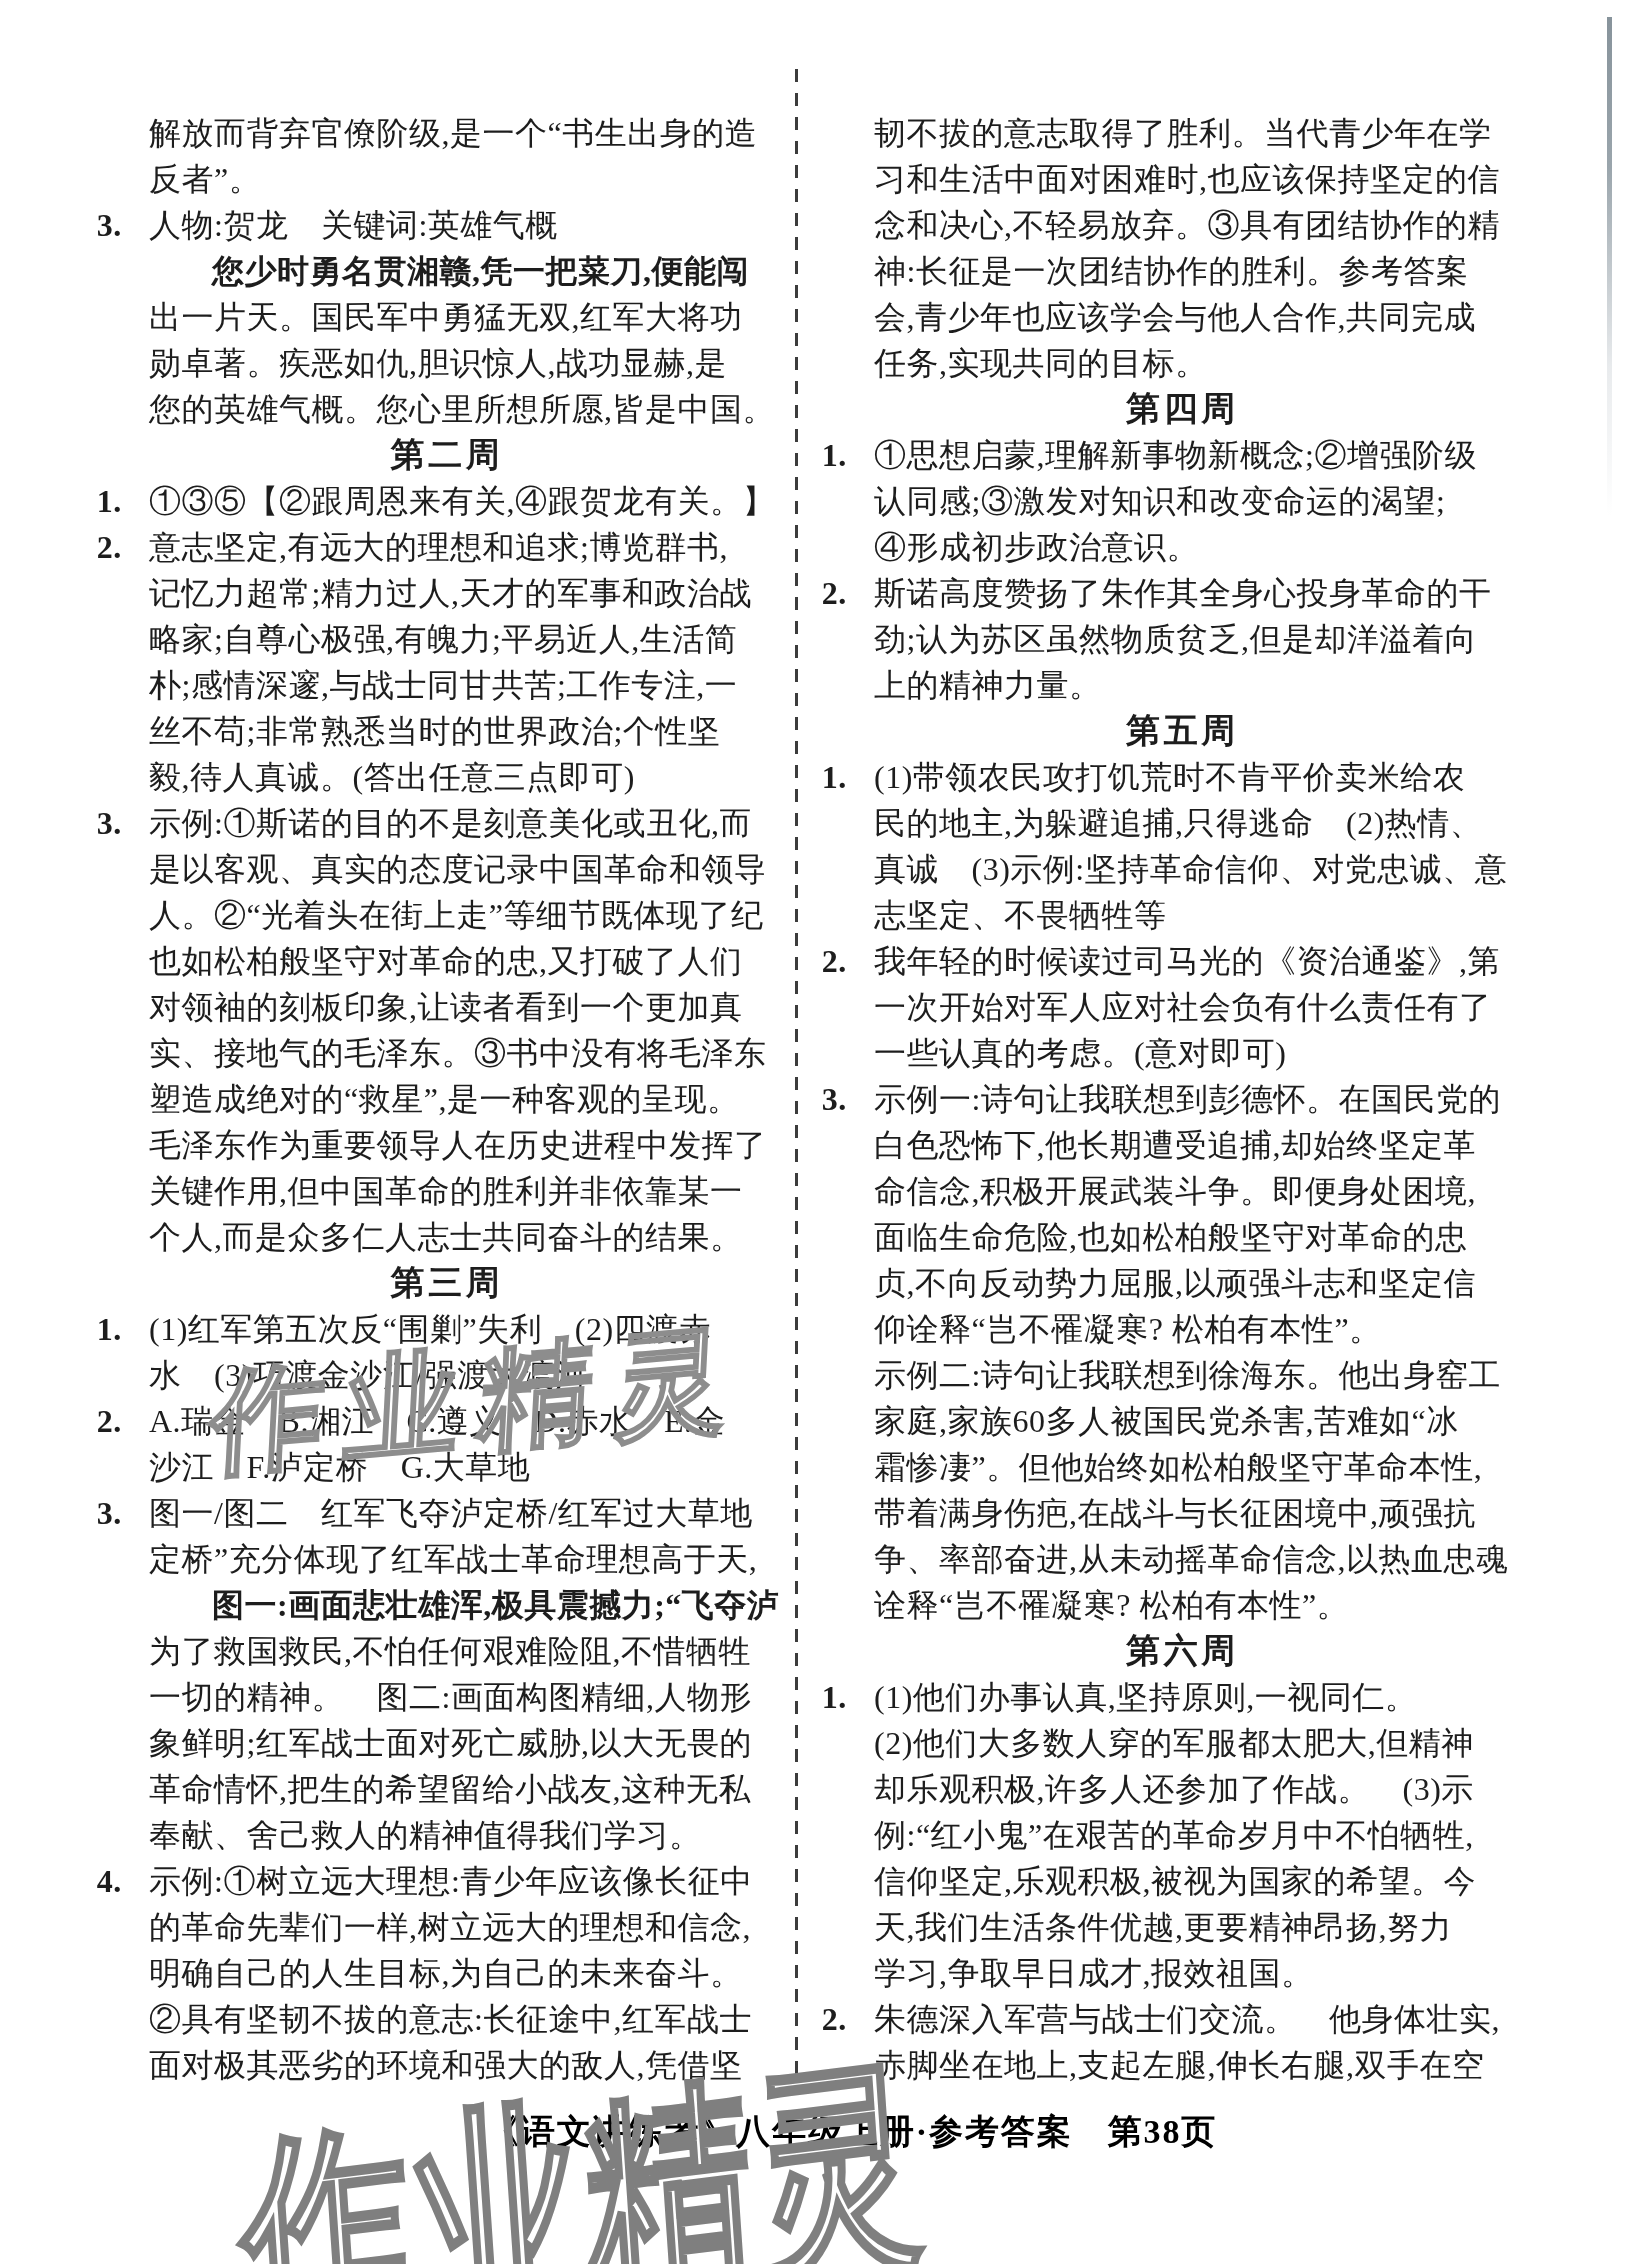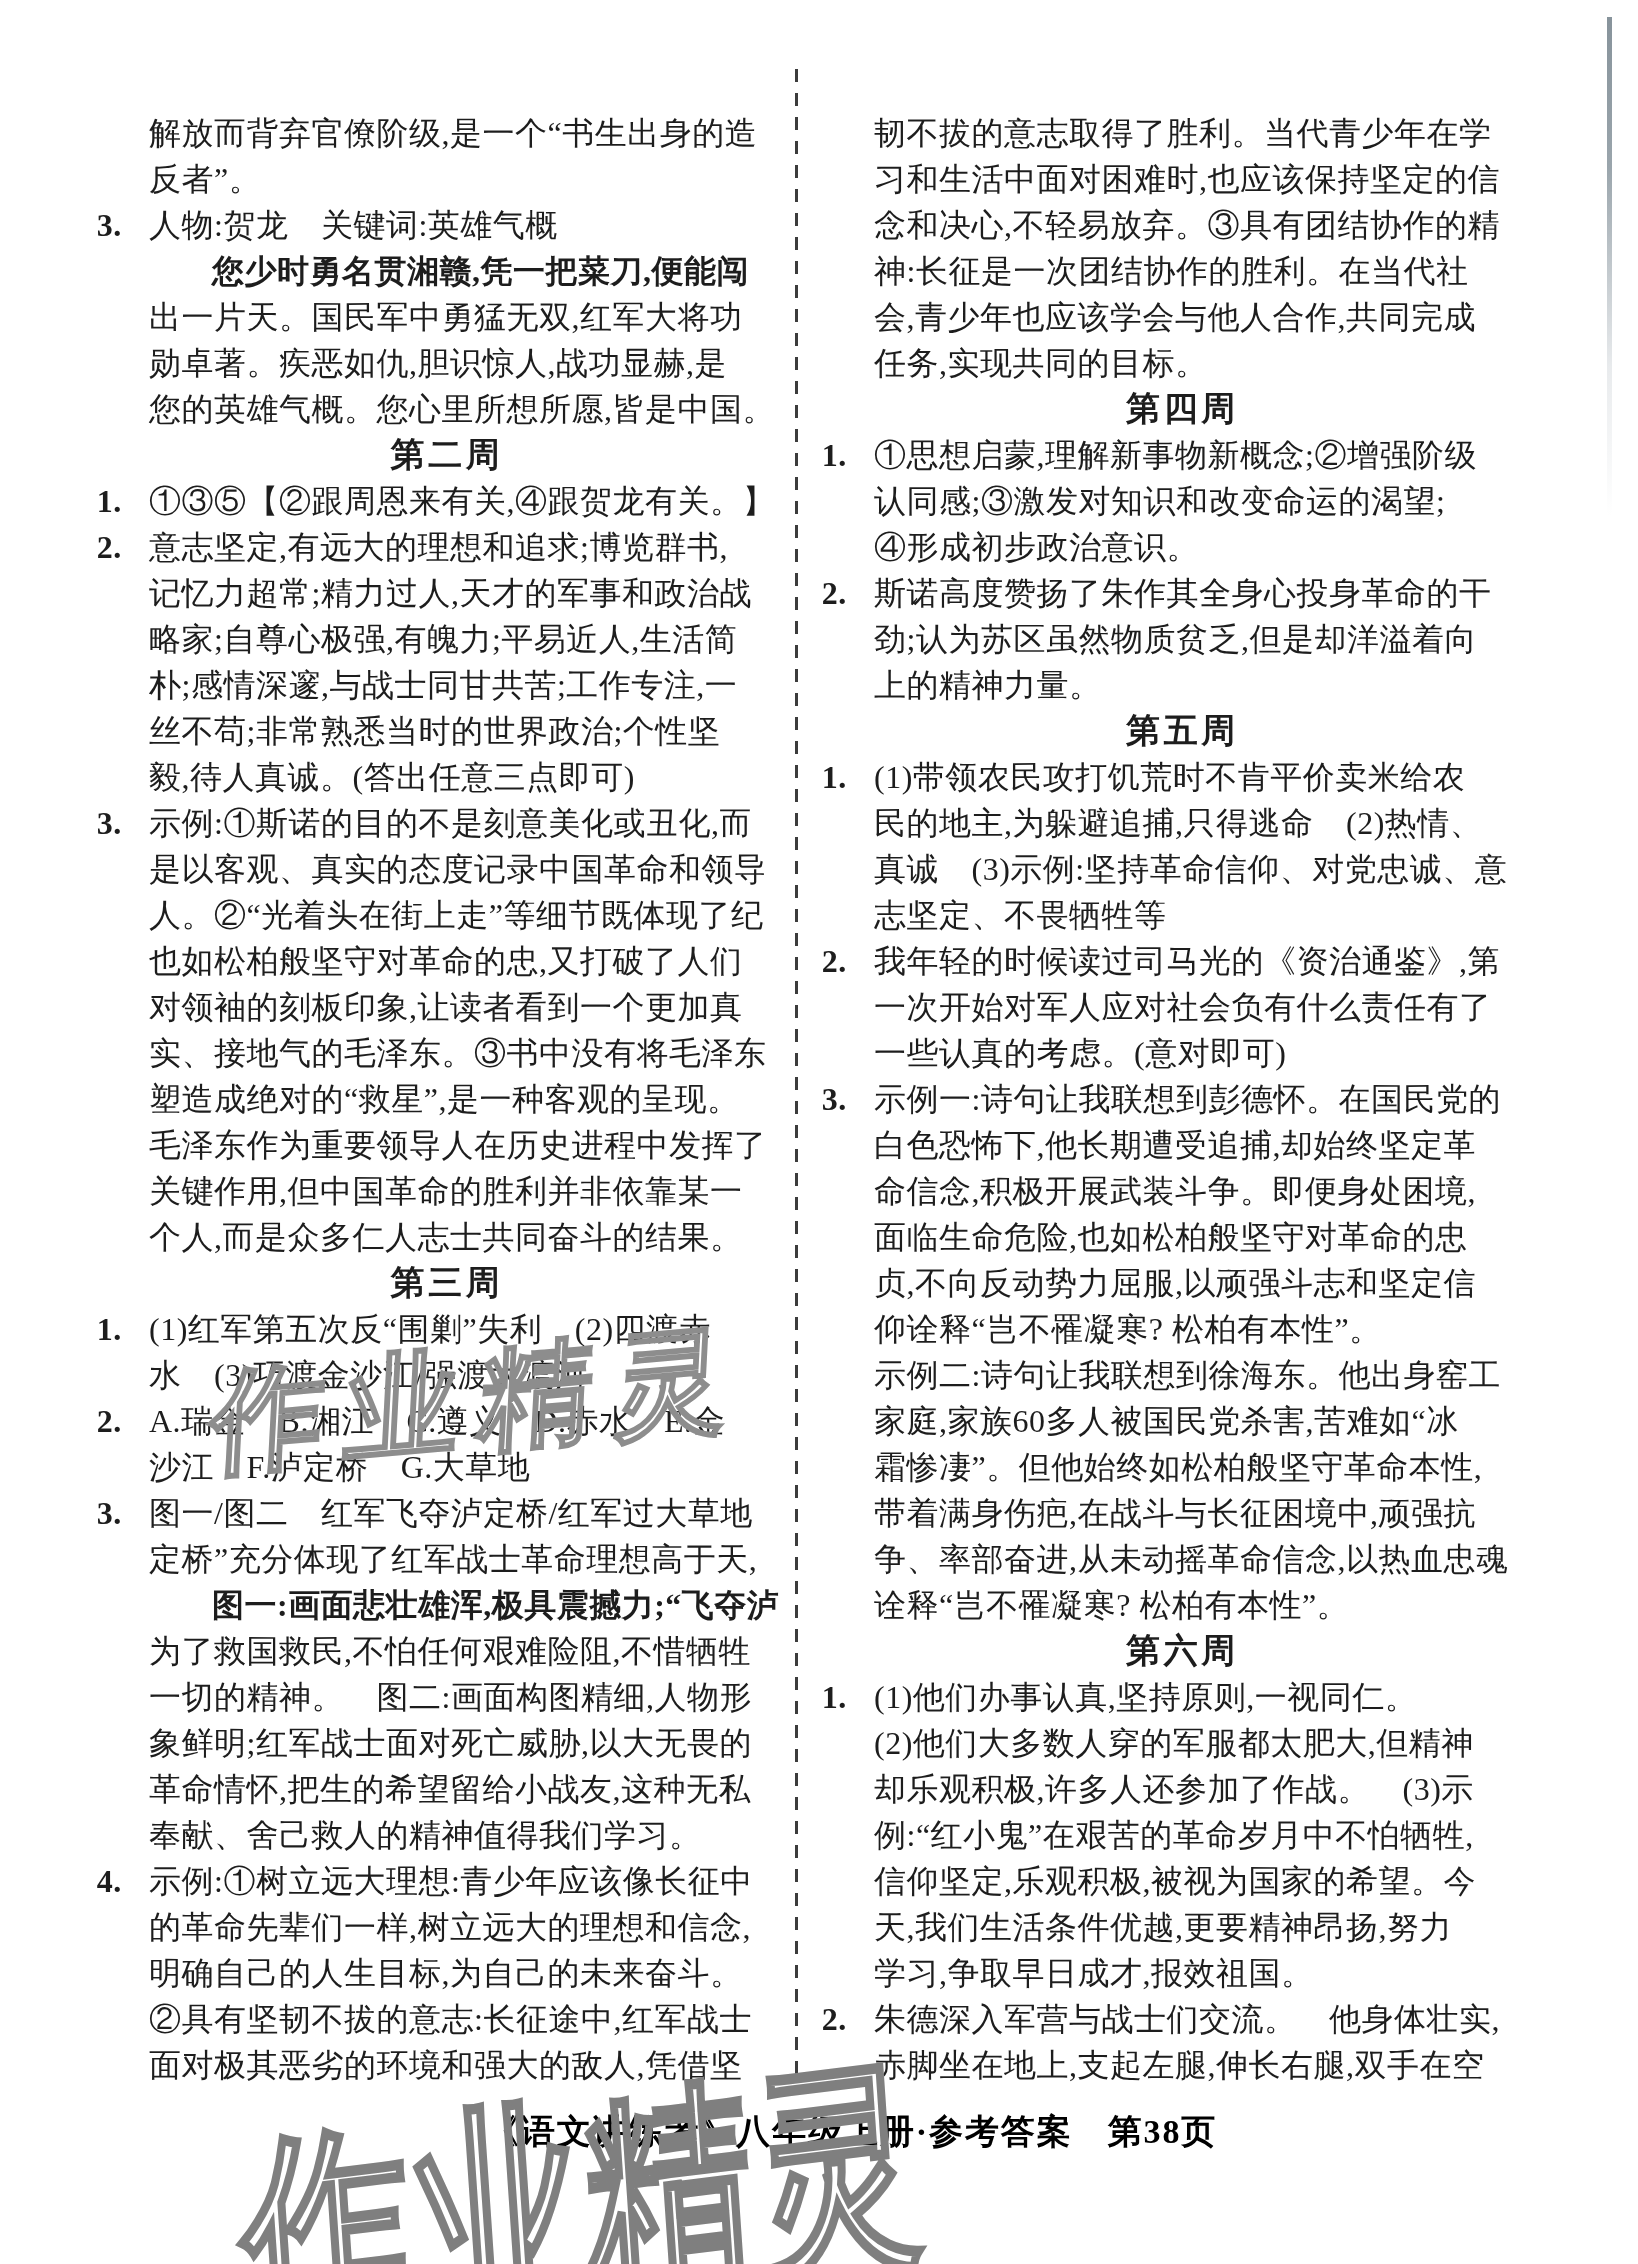--- a/index.html
+++ b/index.html
@@ -79,21 +79,21 @@
       <div class="row"><span class="num">4.</span>示例:①树立远大理想:青少年应该像长征中</div>
       <div class="row">的革命先辈们一样,树立远大的理想和信念,</div>
       <div class="row">明确自己的人生目标,为自己的未来奋斗。</div>
       <div class="row">②具有坚韧不拔的意志:长征途中,红军战士</div>
       <div class="row">面对极其恶劣的环境和强大的敌人,凭借坚</div>
     </div>
   <div class="col col-right" id="col-right">
       <div class="row">韧不拔的意志取得了胜利。当代青少年在学</div>
       <div class="row">习和生活中面对困难时,也应该保持坚定的信</div>
       <div class="row">念和决心,不轻易放弃。③具有团结协作的精</div>
-      <div class="row">神:长征是一次团结协作的胜利。在当代社</div>
+      <div class="row">神:长征是一次团结协作的胜利。参考答案</div>
       <div class="row">会,青少年也应该学会与他人合作,共同完成</div>
       <div class="row">任务,实现共同的目标。</div>
       <div class="row head">第四周</div>
       <div class="row"><span class="num">1.</span>①思想启蒙,理解新事物新概念;②增强阶级</div>
       <div class="row">认同感;③激发对知识和改变命运的渴望;</div>
       <div class="row">④形成初步政治意识。</div>
       <div class="row"><span class="num">2.</span>斯诺高度赞扬了朱作其全身心投身革命的干</div>
       <div class="row">劲;认为苏区虽然物质贫乏,但是却洋溢着向</div>
       <div class="row">上的精神力量。</div>
       <div class="row head">第五周</div>

